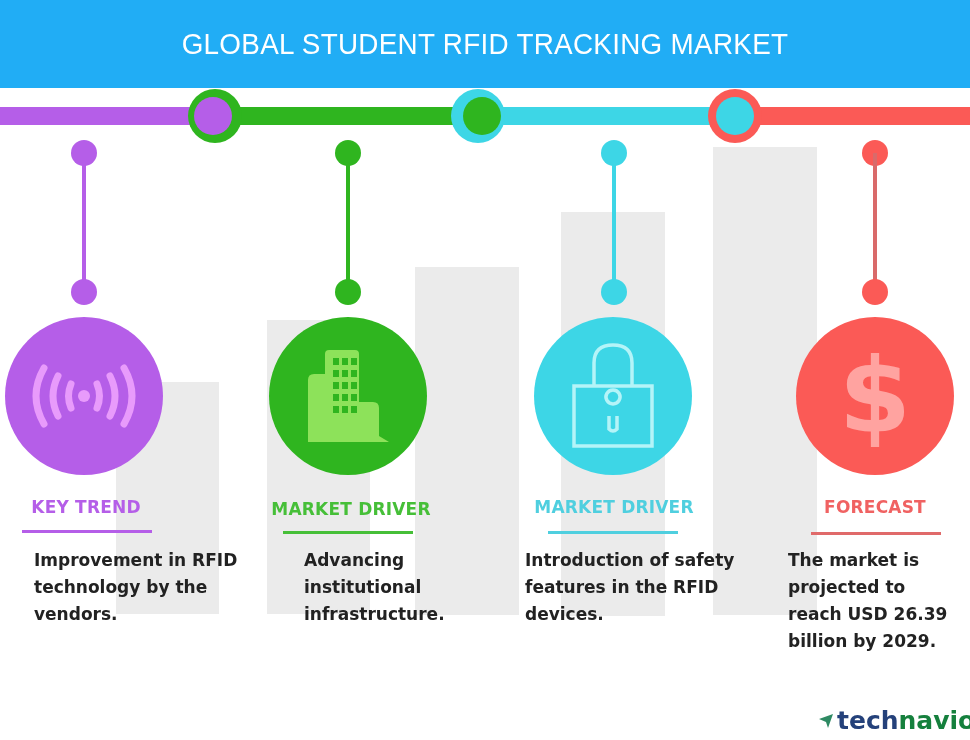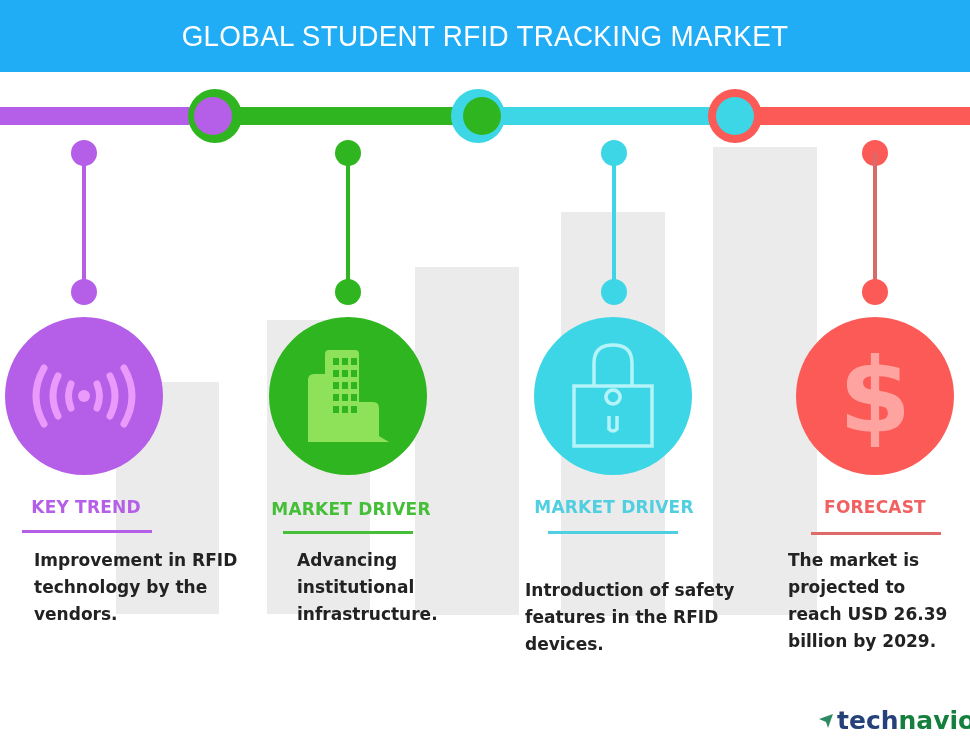--- a/index.html
+++ b/index.html
@@ -2,21 +2,21 @@
 <html><head>
 <meta charset="utf-8">
 <style>
   html, body { margin: 0; padding: 0; }
   body {
     width: 970px; height: 740px; position: relative; overflow: hidden;
     background: #ffffff;
     font-family: "DejaVu Sans", "Liberation Sans", sans-serif;
   }
   .header {
-    position: absolute; left: 0; top: 0; width: 970px; height: 72px;
+    position: absolute; left: 0; top: 0; width: 970px; height: 88px;
     background: #21adf5;
     display: flex; align-items: center; justify-content: center;
   }
   .header h1 {
     margin: 0; color: #ffffff; font-size: 29px; font-weight: normal;
     letter-spacing: 0.3px; font-family: "Liberation Sans", sans-serif;
     transform: scaleX(0.96);
   }
   .bar { position: absolute; background: #ebebeb; }
   .tline { position: absolute; top: 107px; height: 18px; }
@@ -114,39 +114,39 @@
         <rect x="39" y="48" width="6" height="7"></rect>
         <rect x="48" y="48" width="6" height="7"></rect>
       <rect x="30" y="60" width="6" height="7"></rect>
         <rect x="39" y="60" width="6" height="7"></rect>
         <rect x="48" y="60" width="6" height="7"></rect>
     </g>
   </svg>
 </div>
 <div class="label" style="left:231px; top:499px; color:#46bf38;">MARKET DRIVER</div>
 <div class="uline" style="left:283px; top:531px; width:130px; background:#46bf38;"></div>
-<div class="desc" style="left:297px; top:547px;">Advancing
+<div class="desc" style="left:304px; top:547px;">Advancing
 institutional
 infrastructure.</div>
 
 <div class="dot" style="left:601px; top:140px; background:#3dd6e6;"></div>
 <div class="stick" style="left:612px; top:153px; height:139px; background:#3dd6e6;"></div>
 <div class="dot" style="left:601px; top:279px; background:#3dd6e6;"></div>
 <div class="bigc" style="left:534px; top:317px; background:#3dd6e6;">
   <svg width="90" height="110" viewBox="0 0 90 110">
     <g fill="none" stroke="#b4f4f8" stroke-width="3.5">
       <path d="M26 45 L26 22 Q26 4 45 4 Q64 4 64 22 L64 45"></path>
       <rect x="6" y="45" width="78" height="60"></rect>
       <path d="M45 63 a7 7 0 1 1 0.01 0 M41 75 L41 88 Q45 92 49 88 L49 75"></path>
     </g>
   </svg>
 </div>
 <div class="label" style="left:494px; top:497px; color:#4fcfdf;">MARKET DRIVER</div>
 <div class="uline" style="left:548px; top:531px; width:130px; background:#4fcfdf;"></div>
-<div class="desc" style="left:525px; top:577px;">Introduction of safety
+<div class="desc" style="left:525px; top:547px;">Introduction of safety
 features in the RFID
 devices.</div>
 
 <div class="dot" style="left:862px; top:140px; background:#fb5a56;"></div>
 <div class="stick" style="left:873px; top:153px; height:139px; background:#d96a6a;"></div>
 <div class="dot" style="left:862px; top:279px; background:#fb5a56;"></div>
 <div class="bigc" style="left:796px; top:317px; background:#fb5a56;">
   <span style="color:#ffa3a0; font-size:104px; font-weight:bold; font-family:'DejaVu Sans', sans-serif; line-height:1;">$</span>
 </div>
 <div class="label" style="left:755px; top:497px; color:#f06262;">FORECAST</div>

